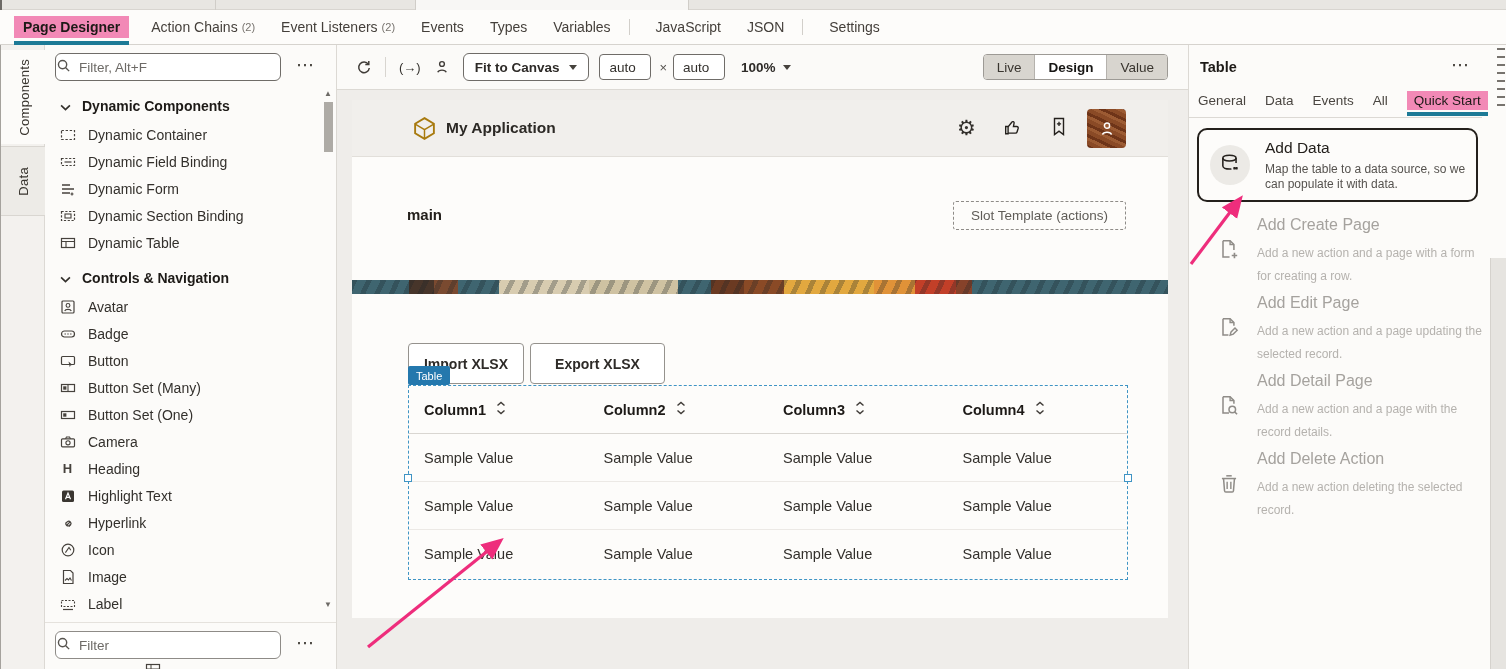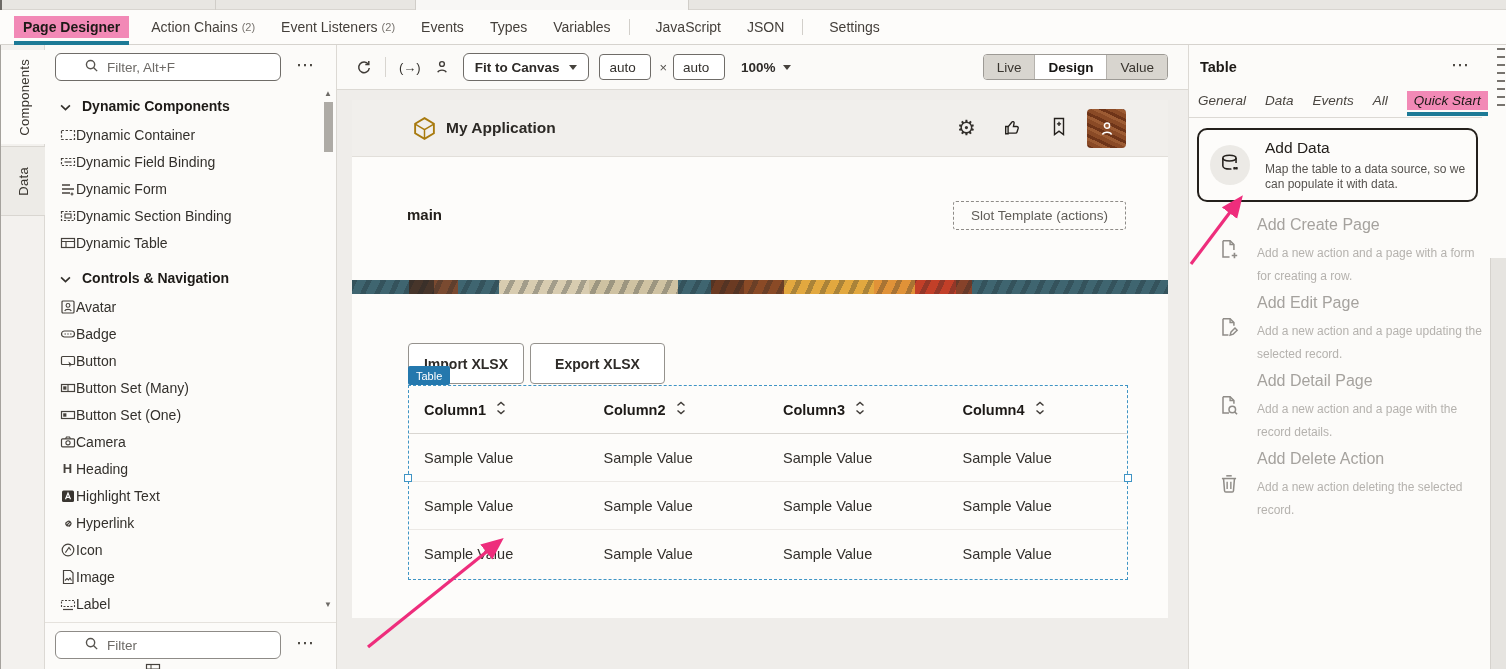--- a/index.html
+++ b/index.html
@@ -28,30 +28,30 @@
                border-right:1px solid #dcd9d4; border-left:1px solid #a5a29d; }
   .rail-tab { position:absolute; left:0; width:45px; display:flex; align-items:center; justify-content:center; cursor:pointer; }
   .rail-tab span { writing-mode:vertical-rl; transform:rotate(180deg); font-size:13px; color:#39352f; letter-spacing:.3px; }
   .rail-tab.active { top:5px; height:94px; width:46px; background:#fcfbf9; }
   .rail-tab.idle { top:101px; height:70px; background:#edebe7; border:1px solid #d9d6d1; border-left:none; }
 
   
   .comp-panel { position:absolute; left:45px; top:45px; width:292px; height:624px; background:#fcfbf9;
                 border-right:1px solid #dcd9d4; overflow:hidden; }
   .filter-box { position:absolute; left:10px; top:8px; width:226px; height:28px; border:1px solid #6f6c68;
-                border-radius:6px; background:#fff; display:flex; align-items:center; gap:8px; padding:0 28px; }
+                border-radius:6px; background:#fff; display:flex; align-items:center; gap:8px; padding:0 0; }
   .filter-box input { border:none; outline:none; flex:1; font-size:13.5px; color:#33302c; background:transparent; font-family:inherit; min-width:0; }
   .filter-box input::placeholder { color:#6d6a66; opacity:1; }
   .filter-box.bottom { top:586px; border-color:#8e8b87; }
   .panel-dots { position:absolute; left:251px; top:9px; font-size:18px; color:#44403b; letter-spacing:2px; cursor:pointer; }
   .panel-dots.bottom { top:587px; }
   .comp-list { position:absolute; left:0; top:46px; width:280px; }
   .comp-sec { height:30px; display:flex; align-items:center; gap:11px; padding-left:15px; font-size:14px; font-weight:bold; color:#1d1a17; cursor:pointer; }
   .comp-sec.second { margin-top:7px; }
-  .comp-item { height:27px; display:flex; align-items:center; padding-left:14px; font-size:14px; color:#33302c; cursor:pointer;text-align:right; }
+  .comp-item { height:27px; display:flex; align-items:center; gap:12px; padding-left:14px; font-size:14px; color:#33302c; cursor:pointer;text-align:right; }
   .cicon { width:17px; height:17px; display:flex; align-items:center; justify-content:center; flex:none; }
   .cicon svg { display:block; }
   .hglyph { font-size:13px; font-weight:600; color:#46423d; }
   .sb-up   { position:absolute; right:4px; top:44px;  font-size:8px; color:#6d6a66; cursor:pointer; }
   .sb-down { position:absolute; right:4px; top:555px; font-size:8px; color:#6d6a66; cursor:pointer; }
   .sb-thumb{ position:absolute; right:3px; top:57px; width:9px; height:50px; background:#aeaba6; cursor:pointer; }
   .panel-divider { position:absolute; left:0; top:577px; width:292px; border-top:1px solid #e5e2dd; }
   .clipped-item { position:absolute; left:100px; top:618px; }
 
   
@@ -108,21 +108,21 @@
         font-size:14.5px; color:#33302c; cursor:pointer; }
   .trow.last .td { border-bottom:none; }
   .handle { position:absolute; width:8px; height:8px; background:#fff; border:1px solid #3f94c4; z-index:6; cursor:pointer; }
   .handle.left { left:52px; top:374px; }
   .handle.right { left:772px; top:374px; }
 
   
   .rpanel { position:absolute; left:1188px; top:45px; width:318px; height:624px; background:#fcfbf9; border-left:1px solid #dcd9d4; }
   .rp-title { position:absolute; left:11px; top:14px; font-size:14.5px; font-weight:700; color:#1d1a17; }
   .rp-dots { position:absolute; left:262px; top:9px; font-size:18px; color:#44403b; letter-spacing:2px; cursor:pointer; }
-  .rp-tabs { position:absolute; left:9px; top:46px; display:flex; align-items:center; gap:19px; font-size:13.5px; color:#4a4641;font-style:italic; }
+  .rp-tabs { position:absolute; left:9px; top:46px; display:flex; align-items:center; gap:19px; font-size:13.5px; color:#4a4641; }
   .rp-tab { cursor:pointer; white-space:nowrap; }
   .rp-tab.active { background:#f289b6; color:#1d1a17; padding:2px 7px; position:relative; }
   .rp-tab.active::after { content:""; position:absolute; left:0; right:0; bottom:-6px; height:4px; background:#1d7a96; }
   .rp-divider { position:absolute; left:0; top:72px; width:293px; border-top:1px solid #dcd9d4; }
   .qs-card { position:absolute; left:8px; top:83px; width:281px; height:74px; border:2px solid #24201c; border-radius:10px;
              background:#fdfcfa; cursor:pointer; }
   .qs-circle { position:absolute; left:11px; top:15px; width:40px; height:40px; border-radius:50%; background:#eceae6;
                display:flex; align-items:center; justify-content:center; }
   .qs-title { position:absolute; left:66px; top:9px; font-size:15.5px; color:#24201c; }
   .qs-desc { position:absolute; left:66px; top:32px; width:212px; font-size:12px; line-height:15px; color:#55524e; }

